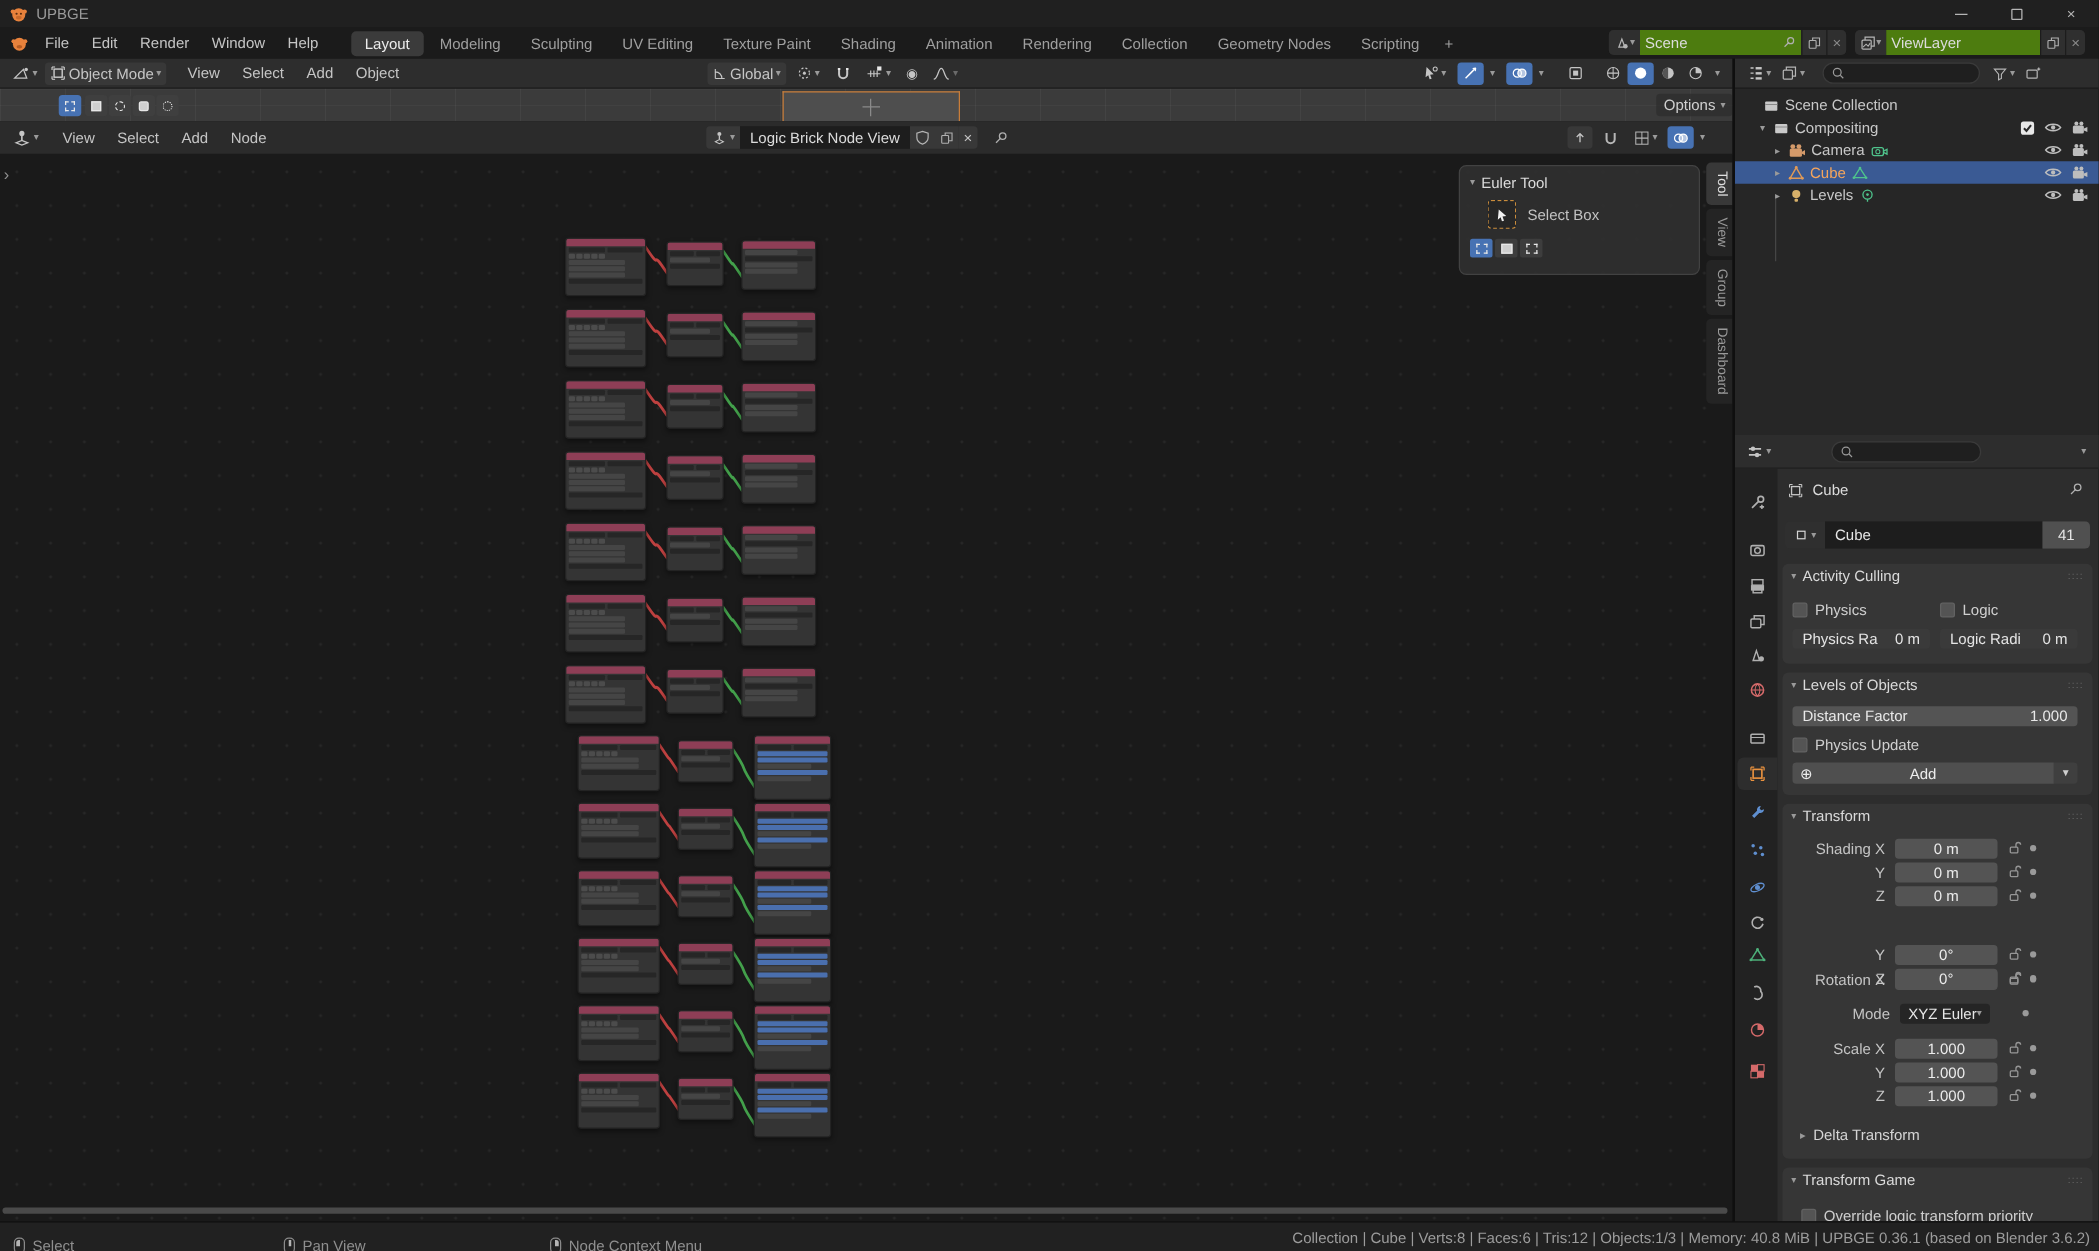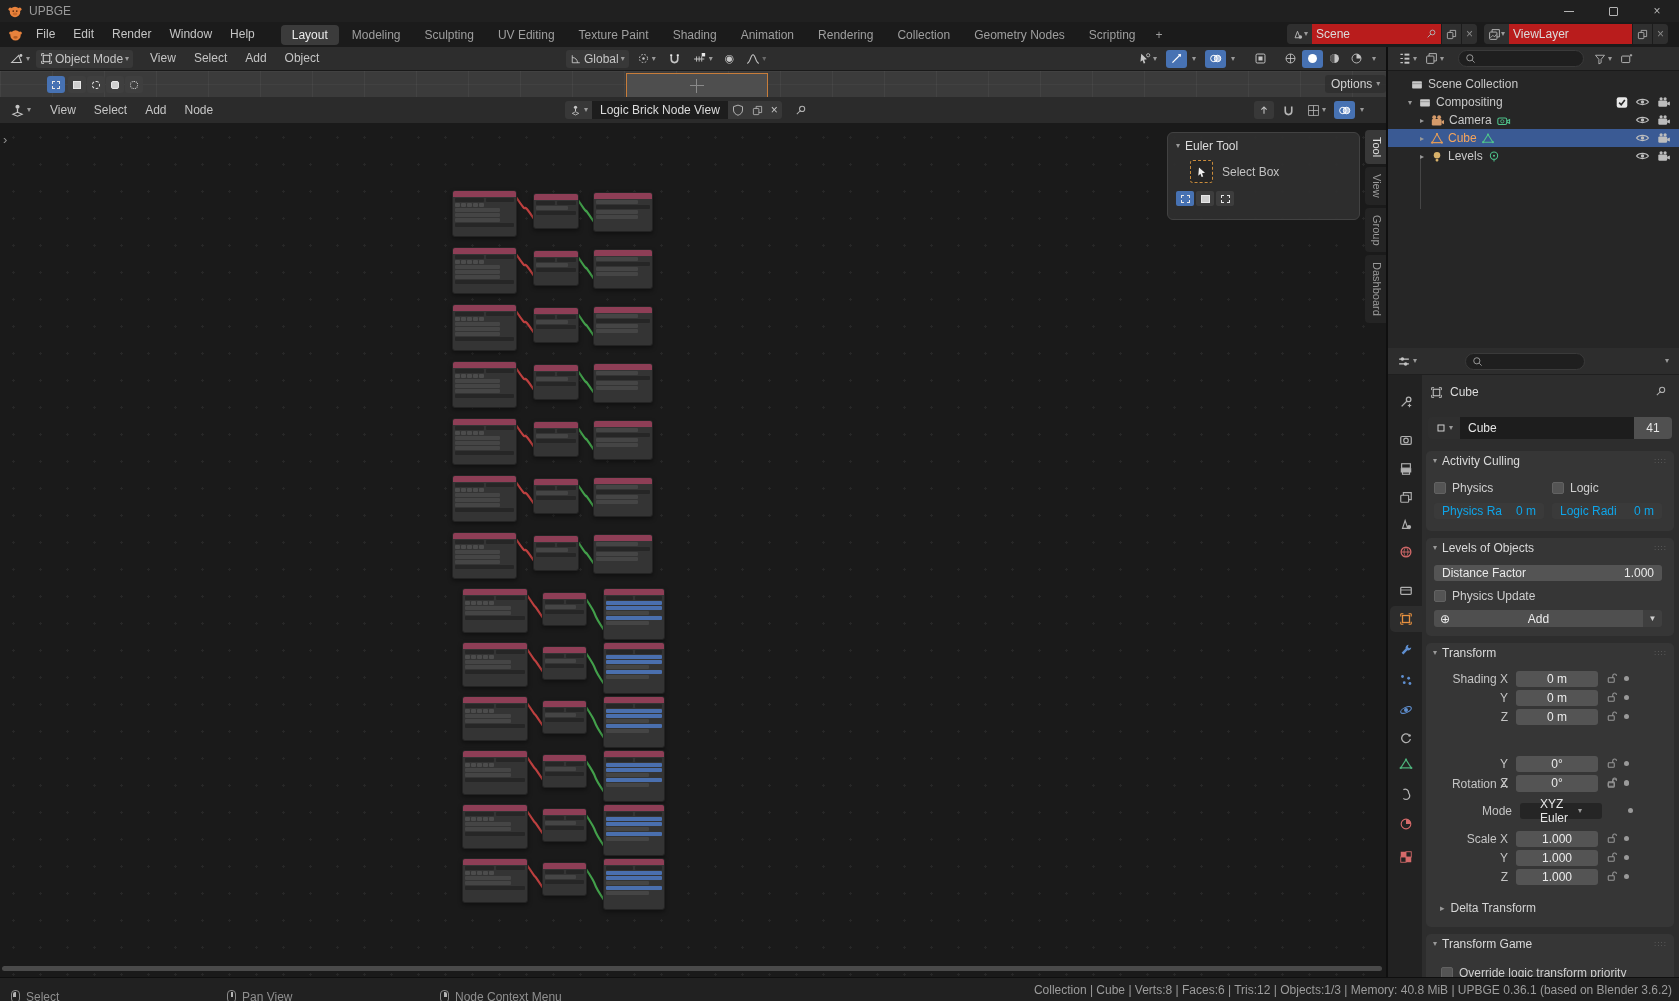--- a/index.html
+++ b/index.html
@@ -21,21 +21,21 @@
   .topbar { position:absolute; left:0; top:22px; width:1679px; height:25px; background:#1b1b1b;
     display:flex; align-items:center; }
   .menu-item { padding:0 9px; line-height:25px; color:#c5c5c5; }
   .ws { margin:0 1px; padding:3px 11px; border-radius:4px; color:#9f9f9f; }
   .ws.active { background:#3b3b3b; color:#ececec; }
   .ws-add { color:#9f9f9f; padding:0 8px; }
   .id-selector { position:absolute; top:2px; height:20px; display:flex; align-items:center;
     background:#262626; border-radius:4px; overflow:hidden; }
   .id-seg { height:20px; display:flex; align-items:center; padding:0 4px; }
   .id-browse { background:#2f2f2f; }
-  .id-name { background:#b91c1c; color:#dcdcdc; }
+  .id-name { background:#4d7c0f; color:#dcdcdc; }
   .id-btn { background:#2f2f2f; border-left:1px solid #1c1c1c; color:#b0b0b0; }
   .chev { font-size:8px; color:#9a9a9a; line-height:1; }
 
   
   .ed-header { position:absolute; background:#2d2d2d; display:flex; align-items:center; border-bottom:1px solid #1a1a1a; }
   .hbtn { height:18px; display:inline-flex; align-items:center; gap:2px; padding:0 4px; border-radius:3px; color:#c5c5c5; background:#383838; }
   .hbtn.flat { background:transparent; }
   .hbtn.on { background:#4772b3; color:#fff; }
   .hgroup { display:flex; gap:1px; }
 
@@ -111,36 +111,36 @@
     border-bottom:1px solid #1f1f1f; display:flex; align-items:center; }
   .tabstrip { position:absolute; left:0; top:27px; width:34px; height:626px; background:#222222; }
   .ptab { position:absolute; left:2px; width:32px; height:26px; display:flex; align-items:center; justify-content:center; border-radius:5px 0 0 5px; }
   .ptab.active { background:#2d2d2d; }
   .prop-content { position:absolute; left:34px; top:27px; width:257px; height:626px; }
   .panel { position:absolute; left:4px; width:248px; background:#363636; border-radius:5px; }
   .panel-head { height:19px; display:flex; align-items:center; gap:5px; padding:0 7px; color:#dadada; }
   .drag-dots { margin-left:auto; color:#6a6a6a; font-size:8px; letter-spacing:1px; }
   .cbx { width:12px; height:12px; background:#545454; border:1px solid #626262; border-radius:2px; }
   .cbx-row { display:flex; align-items:center; gap:6px; color:#cfcfcf; }
-  .gfield { height:16px; background:#3a3a3a; border-radius:3px; color:#0ea5e9;
+  .gfield { height:16px; background:#3a3a3a; border-radius:3px; color:#e5e5e5;
     display:flex; align-items:center; justify-content:space-between; padding:0 8px; }
   .vfield { height:16px; background:#545454; border-radius:3px; color:#e9e9e9;
     display:flex; align-items:center; justify-content:center; }
   .vfield.split { justify-content:space-between; padding:0 8px; }
   .addbtn { height:17px; background:#4f4f4f; border-radius:3px 0 0 3px; color:#ececec;
     display:flex; align-items:center; justify-content:center; position:relative; }
   .addbtn .plus { position:absolute; left:6px; }
   .add-dd { height:17px; width:19px; background:#3f3f3f; border-radius:0 3px 3px 0;
     display:flex; align-items:center; justify-content:center; color:#cfcfcf; font-size:8px; }
   .trow { position:absolute; height:17px; display:flex; align-items:center; }
   .tlabel { width:82px; text-align:right; color:#c4c4c4; padding-right:8px; }
   .tfield { width:82px; height:16px; background:#545454; border-radius:3px; color:#ececec;
     display:flex; align-items:center; justify-content:center; }
-  .tdd { width:82px; height:16px; background:#252525; border-radius:3px; color:#e6e6e6;
-    display:flex; align-items:center; justify-content:flex-start; padding:0 20px; }
+  .tdd { width:72px; height:16px; background:#252525; border-radius:3px; color:#e6e6e6;
+    display:flex; align-items:center; justify-content:center; padding:0 3px; }
   .anim-dot { width:5px; height:5px; border-radius:50%; background:#9a9a9a; }
   .name-row-badge { background:#505050; color:#e6e6e6; display:flex; align-items:center; justify-content:center; }
 
   
   .statusbar { position:absolute; left:0; top:977px; width:1679px; height:24px; background:#212121;
     border-top:1px solid #0f0f0f; display:flex; align-items:center; color:#8f8f8f; }
   .hint { display:flex; align-items:center; gap:6px; position:absolute; }
   .status-info { position:absolute; right:7px; color:#9c9c9c; white-space:nowrap; }
   .mouse-ic { width:9px; height:13px; border:1px solid #8a8a8a; border-radius:4px; position:relative; }
   .mouse-ic i { position:absolute; background:#b5b5b5; }

